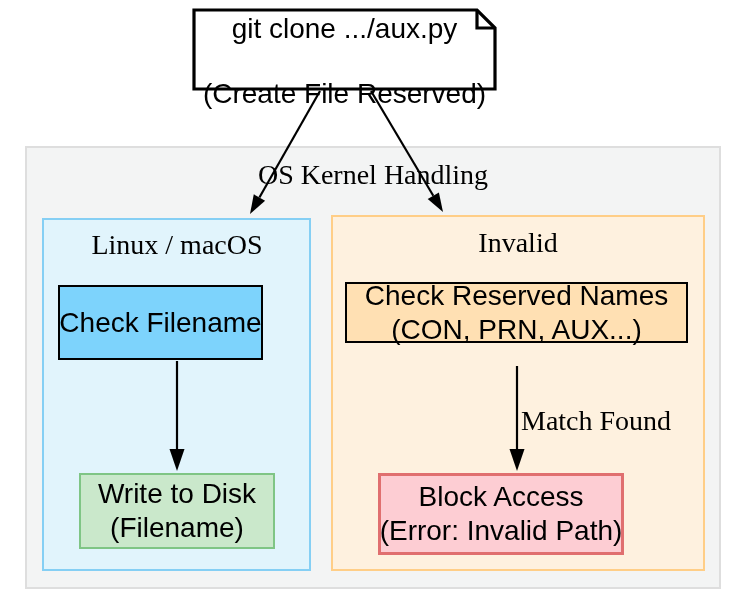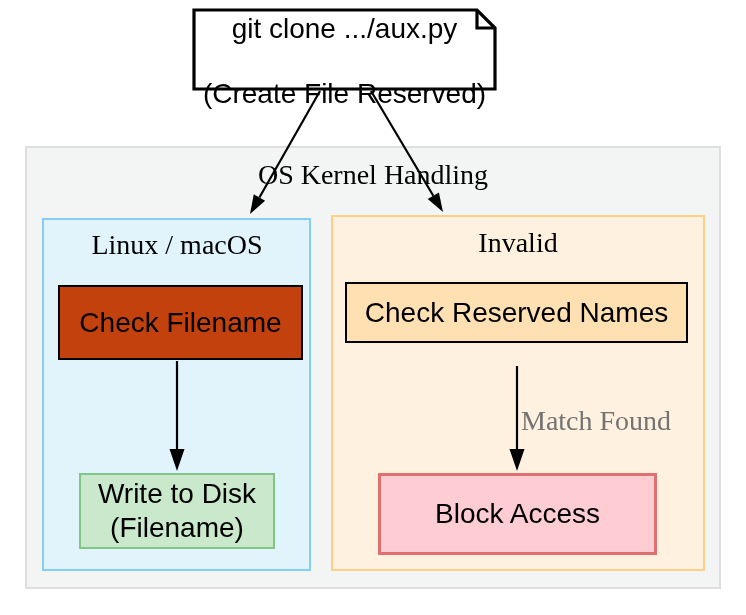--- a/index.html
+++ b/index.html
@@ -40,53 +40,53 @@
     transform: translateX(-50%);
   }
   .label-os      { left: 373px; top: 160px; }
   .label-linux   { left: 177px; top: 230px; }
   .label-windows { left: 518px; top: 228px; }
   .edge-label {
     left: 521px; top: 405px;
     font-family: "Liberation Serif", serif;
     font-size: 28px;
     line-height: 32px;
-    color: #737373;
+    color: #000000;
     white-space: nowrap;
   }
 
   
   .node {
     display: flex;
     flex-direction: column;
     align-items: center;
     justify-content: center;
     text-align: center;
     font-size: 28px;
     line-height: 34px;
     color: #000;
     white-space: nowrap;
   }
   .node-check-filename {
-    left: 58px; top: 285px; width: 245px; height: 75px;
-    background: #c2410c;
+    left: 58px; top: 285px; width: 205px; height: 75px;
+    background: #7dd3fc;
     border: 2px solid #000000;
   }
   .node-write-disk {
     left: 79px; top: 473px; width: 196px; height: 76px;
     background: #cae8cb;
     border: 2px solid #7fc585;
   }
   .node-check-reserved {
     left: 345px; top: 282px; width: 343px; height: 61px;
     background: #ffe0b3;
     border: 2px solid #000000;
   }
   .node-block-access {
-    left: 378px; top: 473px; width: 279px; height: 82px;
+    left: 378px; top: 473px; width: 246px; height: 82px;
     background: #fdcdd3;
     border: 3px solid #e06f6f;
   }
 
   
   .note-text {
     left: 194px; top: 10px; width: 301px; height: 102px;
     display: flex;
     flex-direction: column;
     align-items: center;
@@ -128,24 +128,26 @@
     <span>Check Filename</span>
   </div>
 
   <div class="abs node node-write-disk">
     <span>Write to Disk</span>
     <span>(Filename)</span>
   </div>
 
   <div class="abs node node-check-reserved">
     <span>Check Reserved Names</span>
+    <span>(CON, PRN, AUX...)</span>
   </div>
 
   <div class="abs node node-block-access">
     <span>Block Access</span>
+    <span>(Error: Invalid Path)</span>
   </div>
 
   <div class="abs edge-label">Match Found</div>
 
   <div class="abs note-text">
     <span>git clone .../aux.py</span>
     <span>(Create File Reserved)</span>
   </div>
 
   <svg id="overlay" viewBox="0 0 746 615" xmlns="http://www.w3.org/2000/svg">

